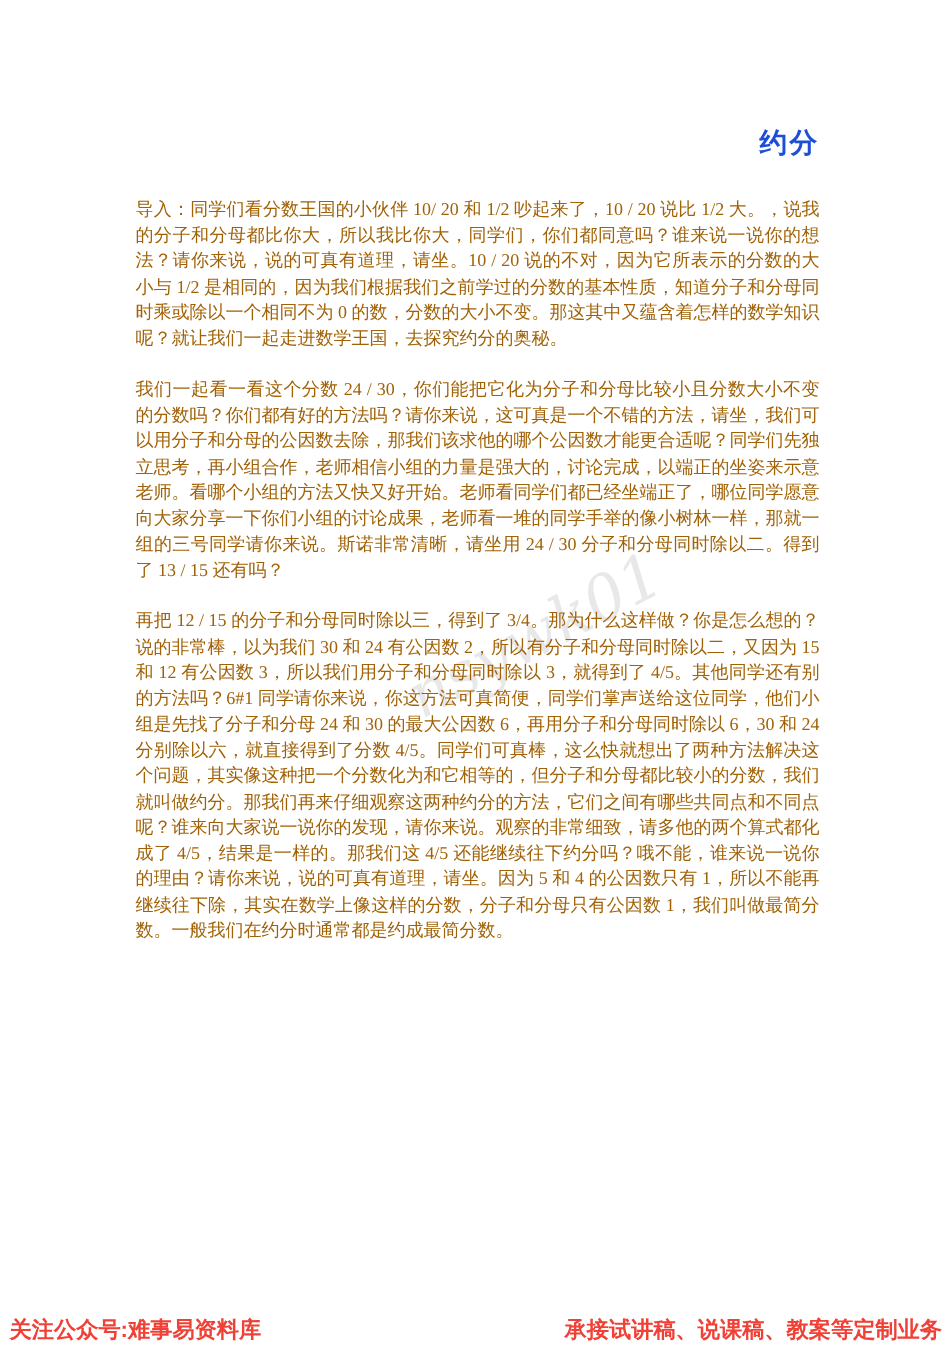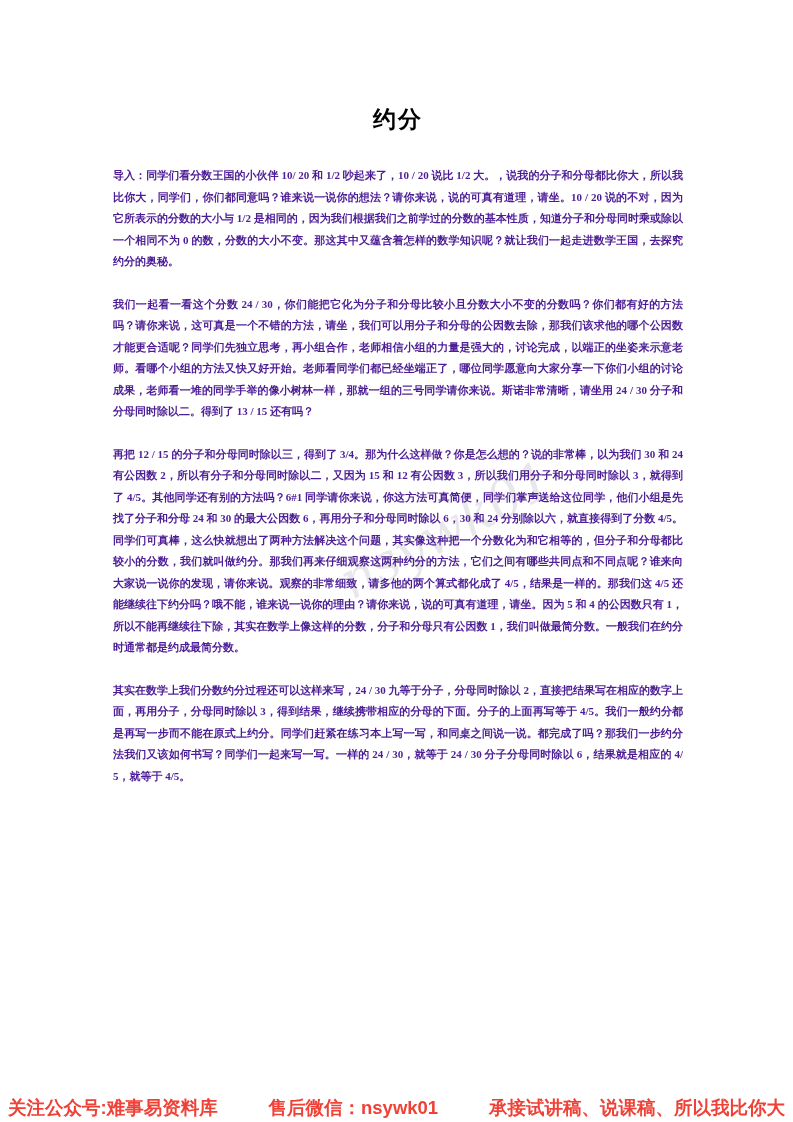--- a/index.html
+++ b/index.html
@@ -16,35 +16,34 @@
     color: #1a1a1a;
   }
   .page {
     position: absolute;
     left: 113px;
     top: 0;
     width: 570px;
   }
   .doc-title {
     margin: 104px 0 30px 0;
-    text-align: center;
+    text-align: right;
     font-size: 23px;
     font-weight: bold;
-    color: #000000;
+    color: #1d4ed8;
     letter-spacing: 2px;
   }
   .body-text p {
     margin: 0 0 21px 0;
-    font-size: 11px;
+    font-size: 15px;
     line-height: 21.5px;
     text-align: justify;
     text-justify: inter-ideograph;
     word-break: break-all;
-    color: #4c1d95;
-    font-weight: bold;
+    color: #a16207;
   }
   .watermark {
     position: absolute;
     left: 330px;
     top: 500px;
     font-size: 52px;
     font-style: italic;
     font-family: "DejaVu Serif", serif;
     color: rgba(180, 180, 185, 0.30);
     transform: rotate(-28deg);
@@ -75,21 +74,19 @@
 
 <div class="watermark">nsywk01</div>
 
 <div class="page">
   <h1 class="doc-title">约分</h1>
 
   <div class="body-text">
     <p>导入：同学们看分数王国的小伙伴 10/ 20 和 1/2 吵起来了，10 / 20 说比 1/2 大。，说我的分子和分母都比你大，所以我比你大，同学们，你们都同意吗？谁来说一说你的想法？请你来说，说的可真有道理，请坐。10 / 20 说的不对，因为它所表示的分数的大小与 1/2 是相同的，因为我们根据我们之前学过的分数的基本性质，知道分子和分母同时乘或除以一个相同不为 0 的数，分数的大小不变。那这其中又蕴含着怎样的数学知识呢？就让我们一起走进数学王国，去探究约分的奥秘。</p>
     <p>我们一起看一看这个分数 24 / 30，你们能把它化为分子和分母比较小且分数大小不变的分数吗？你们都有好的方法吗？请你来说，这可真是一个不错的方法，请坐，我们可以用分子和分母的公因数去除，那我们该求他的哪个公因数才能更合适呢？同学们先独立思考，再小组合作，老师相信小组的力量是强大的，讨论完成，以端正的坐姿来示意老师。看哪个小组的方法又快又好开始。老师看同学们都已经坐端正了，哪位同学愿意向大家分享一下你们小组的讨论成果，老师看一堆的同学手举的像小树林一样，那就一组的三号同学请你来说。斯诺非常清晰，请坐用 24 / 30 分子和分母同时除以二。得到了 13 / 15 还有吗？</p>
     <p>再把 12 / 15 的分子和分母同时除以三，得到了 3/4。那为什么这样做？你是怎么想的？说的非常棒，以为我们 30 和 24 有公因数 2，所以有分子和分母同时除以二，又因为 15 和 12 有公因数 3，所以我们用分子和分母同时除以 3，就得到了 4/5。其他同学还有别的方法吗？6#1 同学请你来说，你这方法可真简便，同学们掌声送给这位同学，他们小组是先找了分子和分母 24 和 30 的最大公因数 6，再用分子和分母同时除以 6，30 和 24 分别除以六，就直接得到了分数 4/5。同学们可真棒，这么快就想出了两种方法解决这个问题，其实像这种把一个分数化为和它相等的，但分子和分母都比较小的分数，我们就叫做约分。那我们再来仔细观察这两种约分的方法，它们之间有哪些共同点和不同点呢？谁来向大家说一说你的发现，请你来说。观察的非常细致，请多他的两个算式都化成了 4/5，结果是一样的。那我们这 4/5 还能继续往下约分吗？哦不能，谁来说一说你的理由？请你来说，说的可真有道理，请坐。因为 5 和 4 的公因数只有 1，所以不能再继续往下除，其实在数学上像这样的分数，分子和分母只有公因数 1，我们叫做最简分数。一般我们在约分时通常都是约成最简分数。</p>
-    <p>其实在数学上我们分数约分过程还可以这样来写，24 / 30 九等于分子，分母同时除以 2，直接把结果写在相应的数字上面，再用分子，分母同时除以 3，得到结果，继续携带相应的分母的下面。分子的上面再写等于 4/5。我们一般约分都是再写一步而不能在原式上约分。同学们赶紧在练习本上写一写，和同桌之间说一说。都完成了吗？那我们一步约分法我们又该如何书写？同学们一起来写一写。一样的 24 / 30，就等于 24 / 30 分子分母同时除以 6，结果就是相应的 4/5，就等于 4/5。</p>
   </div>
 </div>
 
 <div class="footer-bar" style="color: rgb(239, 65, 54);">
   <span>关注公众号:难事易资料库</span>
-  <span>售后微信：nsywk01</span>
-  <span>承接试讲稿、说课稿、所以我比你大</span>
+  <span>承接试讲稿、说课稿、教案等定制业务</span>
 </div>
 
 </body></html>

